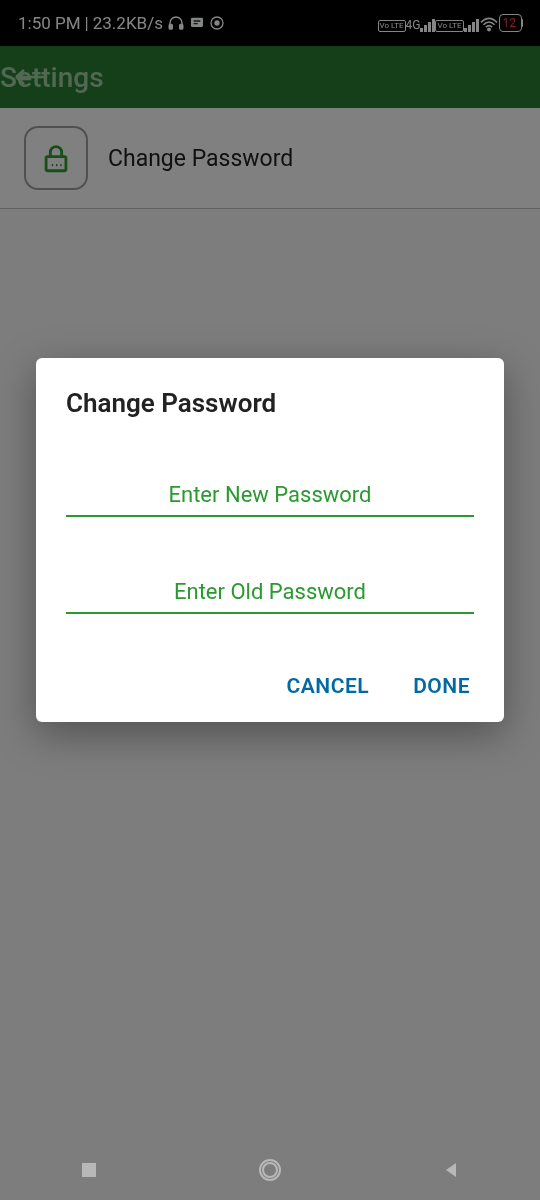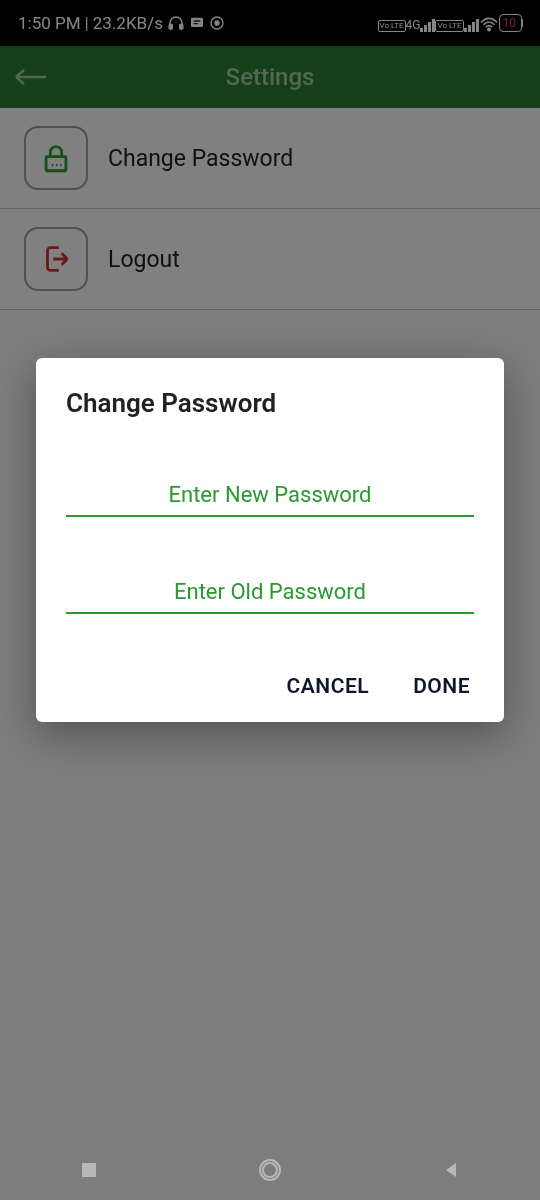--- a/index.html
+++ b/index.html
@@ -32,22 +32,22 @@
       width: 60px;
       height: 100%;
       display: flex;
       align-items: center;
       justify-content: center;
       color: #9bc89e;
     }
     .app-bar-title {
       position: absolute;
       left: 0; right: 0;
-      text-align: center;
-      font-size: 24px;
+      text-align: left;
+      font-size: 28px;
       font-weight: 500;
       color: #9bc89e;
       pointer-events: none;
     }
     
     .content { background: #f5f5f5; }
     .settings-row {
       display: flex;
       align-items: center;
       padding: 18px 24px;
@@ -108,21 +108,21 @@
     }
     .dialog-actions {
       display: flex;
       justify-content: flex-end;
       gap: 36px;
       margin-top: 30px;
     }
     .dialog-btn {
       background: none;
       border: none;
-      color: #0f172a;
+      color: #0369a1;
       font-size: 21px;
       font-weight: 600;
       letter-spacing: 0.5px;
       cursor: pointer;
       padding: 6px 4px;
     }
     
     .nav-bar {
       position: absolute;
       bottom: 0;
@@ -187,21 +187,21 @@
         <span class="b4"></span>
       </span>
     <span class="status-icon">
       <svg width="20" height="16" viewBox="0 0 24 20" fill="none" stroke="#fff" stroke-width="2">
           <path d="M2 8 Q12 -2 22 8"></path>
           <path d="M5 11 Q12 4 19 11"></path>
           <path d="M8 14 Q12 10 16 14"></path>
           <circle cx="12" cy="17" r="1.5" fill="#fff"></circle>
         </svg>
     </span>
-    <span class="battery-box">10</span>
+    <span class="battery-box">12</span>
   </div>
 </div>
 
 <div class="app-bar">
   <div class="app-bar-back">
     <svg width="36" height="20" viewBox="0 0 36 20" fill="none" stroke="#9bc89e" stroke-width="2.5">
         <path d="M34 10 H4 M4 10 L12 3 M4 10 L12 17"></path>
       </svg>
   </div>
   <div class="app-bar-title">Settings</div>
@@ -211,29 +211,20 @@
   <div class="settings-row">
     <div class="row-icon-box">
       <svg width="34" height="34" viewBox="0 0 24 24" fill="none" stroke="#2a9a30" stroke-width="2">
           <rect x="5" y="11" width="14" height="10" rx="1"></rect>
           <path d="M8 11 V8 a4 4 0 0 1 8 0 v3"></path>
           <path d="M9 17h1M12 17h1M15 17h1" stroke-width="1.5"></path>
         </svg>
     </div>
     <div class="row-label">Change Password</div>
   </div>
-  <div class="settings-row">
-    <div class="row-icon-box">
-      <svg width="34" height="34" viewBox="0 0 24 24" fill="none" stroke="#c73030" stroke-width="2">
-          <path d="M14 4 H8 a2 2 0 0 0 -2 2 v12 a2 2 0 0 0 2 2 h6"></path>
-          <path d="M10 12 H20 M20 12 L16 8 M20 12 L16 16"></path>
-        </svg>
-    </div>
-    <div class="row-label">Logout</div>
-  </div>
 </div>
 
 <div class="dim"></div>
 
 <div class="dialog">
   <div class="dialog-title">Change Password</div>
   <div class="dialog-field">
     <input type="password" placeholder="Enter New Password" style="">
   </div>
   <div class="dialog-field">

